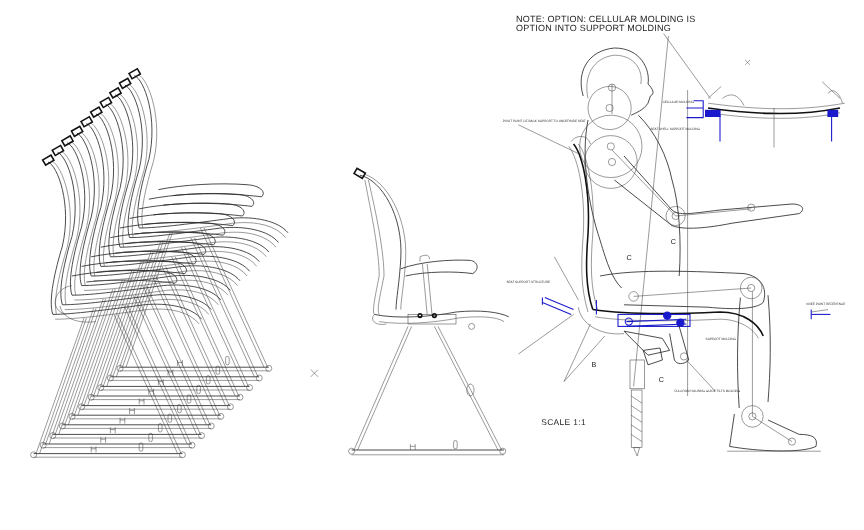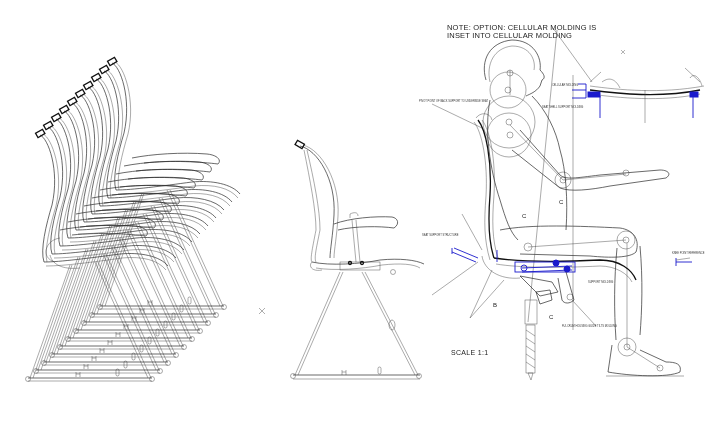--- a/index.html
+++ b/index.html
@@ -1,19 +1,19 @@
 <!DOCTYPE html>
 <html><head>
 <meta charset="utf-8">
 <style>
   html, body { margin:0; padding:0; background:#ffffff; }
   body { width:720px; height:442px; overflow:hidden; position:relative; font-family:"Liberation Sans", sans-serif; }
   #canvas { position:absolute; left:0; top:0; width:720px; height:442px; }
   .lbl { position:absolute; font-family:"Liberation Sans", sans-serif; color:#222; white-space:nowrap; }
-  .note { left:430px; top:24px; font-size:7.5px; line-height:8px; letter-spacing:0.2px;margin-left:17px; }
+  .note { left:430px; top:12px; font-size:7.5px; line-height:8px; letter-spacing:0.2px; }
   .scale { left:451px; top:349px; font-size:7px; letter-spacing:0.3px; }
   .tiny { font-size:2.6px; color:#333; line-height:3px; }
   svg .k { stroke:#2a2a2a; fill:none; stroke-width:0.7; }
   svg .kt { stroke:#444; fill:none; stroke-width:0.45; }
   svg .kk { stroke:#111; fill:none; stroke-width:1.3; }
   svg .b { stroke:#1a1acc; fill:none; stroke-width:0.9; }
   svg .bf { fill:#1a1acc; stroke:#1a1acc; }
 </style>
 </head>
 <body>
@@ -204,21 +204,21 @@
     <line class="kt" x1="470" y1="318" x2="504" y2="280"></line>
     <line class="kt" x1="596" y1="326" x2="572" y2="300"></line>
     <line class="kt" x1="690" y1="258" x2="676" y2="260"></line>
     <line class="b" x1="676" y1="262" x2="692" y2="262"></line>
     <line class="b" x1="676" y1="258" x2="676" y2="266"></line>
   </g>
 </svg>
 
 <div class="lbl note">
   <div>NOTE: OPTION: CELLULAR MOLDING IS</div>
-  <div>INSET INTO CELLULAR MOLDING</div>
+  <div>OPTION INTO SUPPORT MOLDING</div>
 </div>
 <div class="lbl scale">SCALE 1:1</div>
 
 <div class="lbl tiny" style="left:419px;top:100px;">PIVOT POINT OF BACK SUPPORT TO UNDERSIDE SEAT</div>
 <div class="lbl tiny" style="left:542px;top:106px;">SEAT SHELL SUPPORT MOLDING</div>
 <div class="lbl tiny" style="left:552px;top:84px;">CELLULAR MOLDING</div>
 <div class="lbl tiny" style="left:588px;top:281px;">SUPPORT MOLDING</div>
 <div class="lbl tiny" style="left:422px;top:234px;">SEAT SUPPORT STRUCTURE</div>
 <div class="lbl tiny" style="left:562px;top:325px;">FULCRUM HOUSING GUIDE TILTS MOLDING</div>
 <div class="lbl tiny" style="left:672px;top:252px;">KNEE POINT REFERENCE</div>

